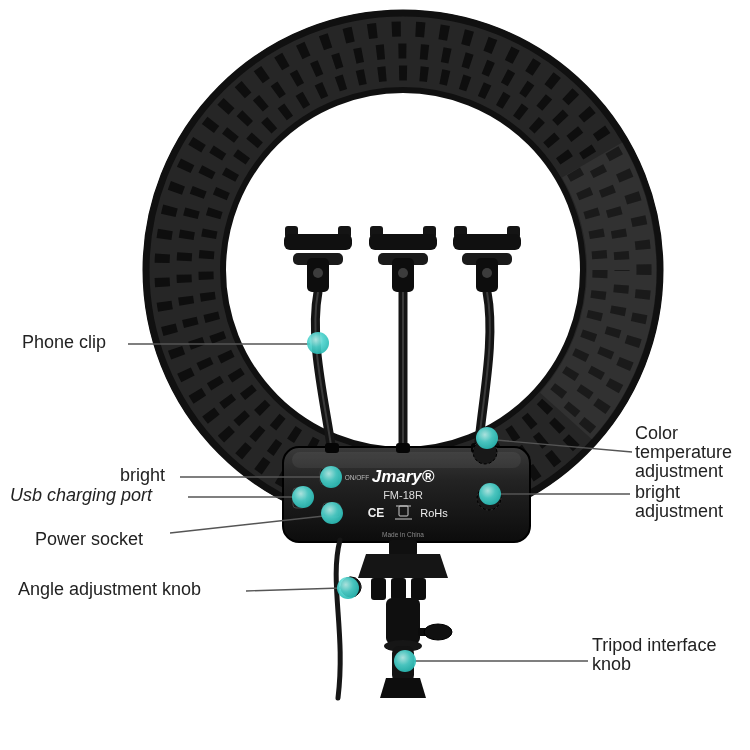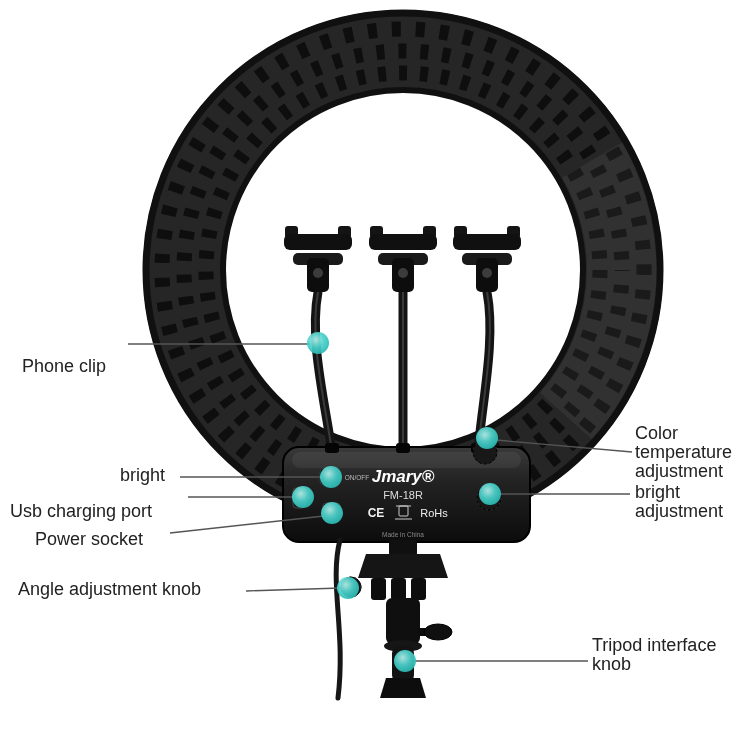--- a/index.html
+++ b/index.html
@@ -156,23 +156,23 @@
       <circle cx="331" cy="477" r="11" fill="url(#dotGrad)" opacity="0.92"></circle>
       <circle cx="303" cy="497" r="11" fill="url(#dotGrad)" opacity="0.92"></circle>
       <circle cx="332" cy="513" r="11" fill="url(#dotGrad)" opacity="0.92"></circle>
       <circle cx="348" cy="588" r="11" fill="url(#dotGrad)" opacity="0.92"></circle>
       <circle cx="487" cy="438" r="11" fill="url(#dotGrad)" opacity="0.92"></circle>
       <circle cx="490" cy="494" r="11" fill="url(#dotGrad)" opacity="0.92"></circle>
       <circle cx="405" cy="661" r="11" fill="url(#dotGrad)" opacity="0.92"></circle>
     </g>
   </svg>
 
-  <div class="label" style="left:22px;top:333px;margin-top:24px;">Phone clip</div>
+  <div class="label" style="left:22px;top:333px;">Phone clip</div>
   <div class="label" style="left:120px;top:466px;">bright</div>
-  <div class="label" style="left:10px;top:502px;">Usb charging port</div>
+  <div class="label" style="left:10px;top:486px;font-style:italic;">Usb charging port</div>
   <div class="label" style="left:35px;top:530px;">Power socket</div>
   <div class="label wrap" style="left:635px;top:424px;width:112px;">Color temperature adjustment</div>
 
   <div class="label" style="left:18px;top:580px;">Angle adjustment knob</div>
   <div class="label wrap" style="left:592px;top:636px;width:155px;">Tripod interface knob</div>
   <div class="label wrap" style="left:635px;top:483px;width:112px;">bright adjustment</div>
 
 </div>
 
 </body></html>

